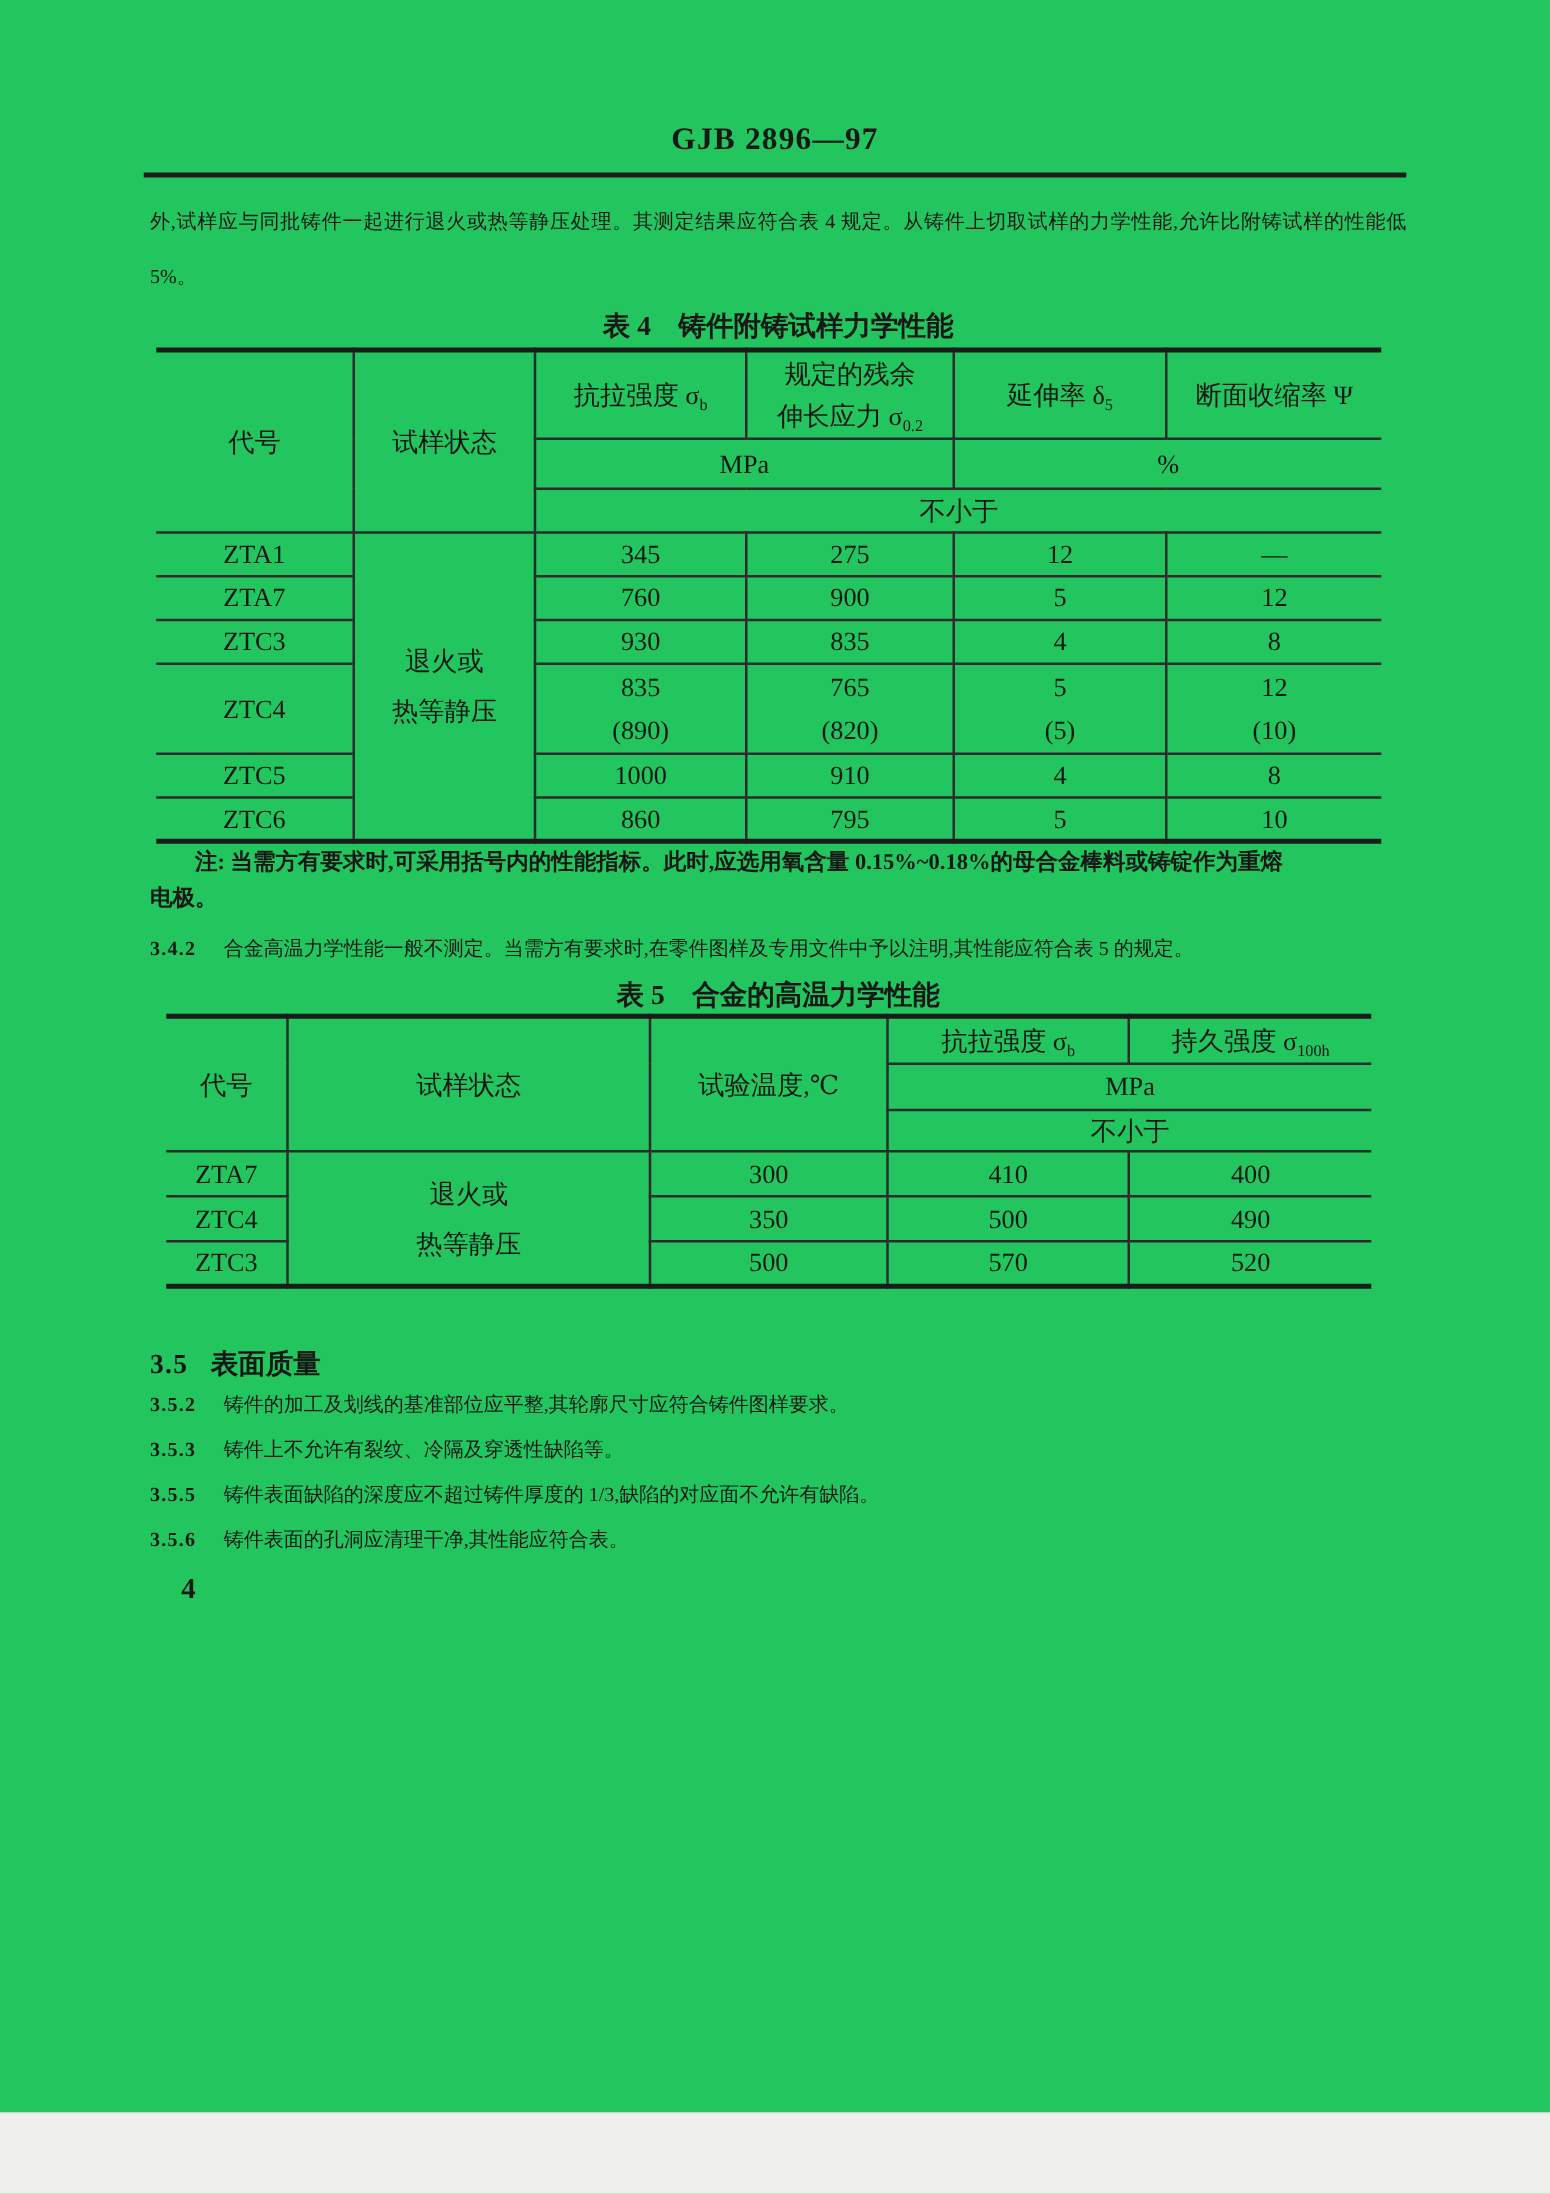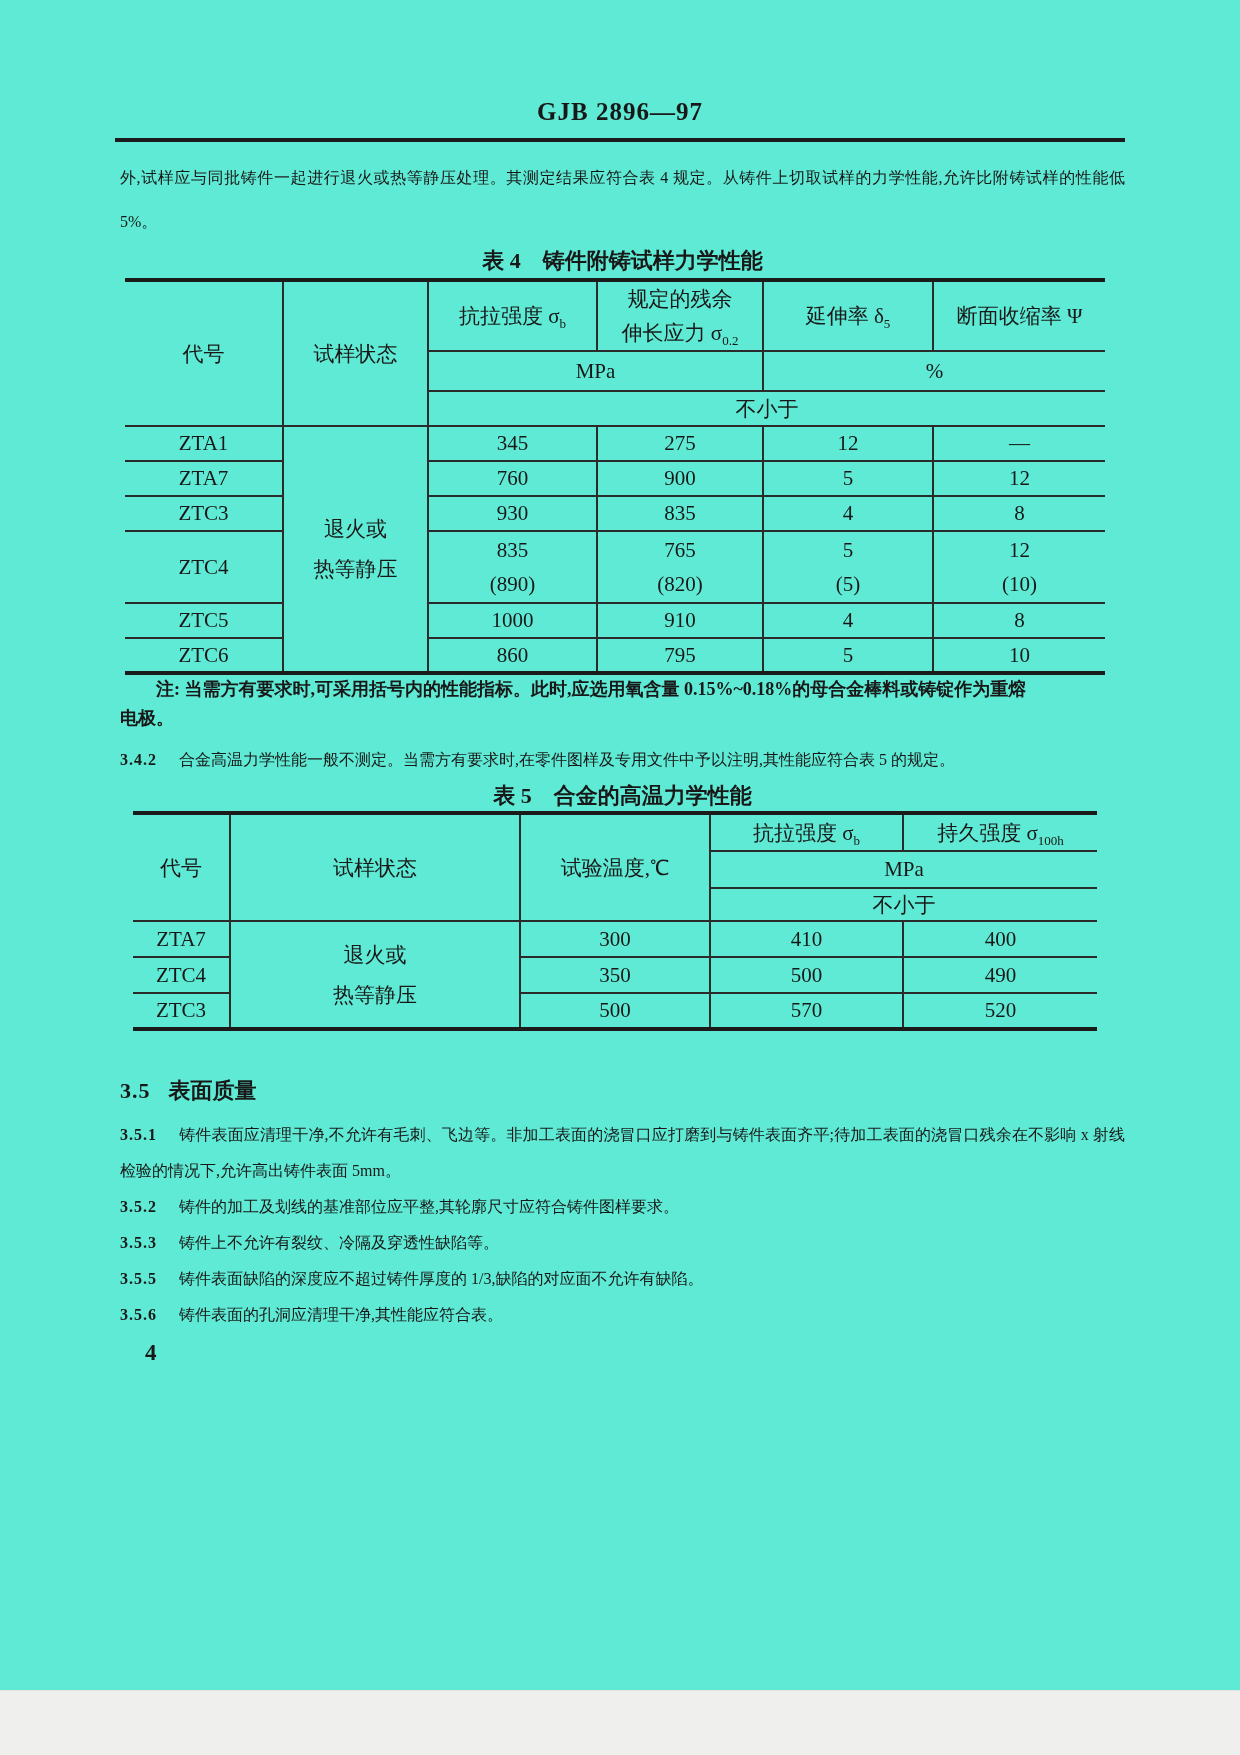--- a/index.html
+++ b/index.html
@@ -6,22 +6,21 @@
   html, body { background: #ffffff; }
   body {
     width: 1240px; height: 1755px;
     font-family: "Liberation Serif", "DejaVu Serif", serif;
     color: #181818;
     position: relative;
     overflow: hidden;
   }
   .page {
     position: absolute; inset: 0;
-    background: #5eead4;
-    font-family: Liberation Serif, serif;
+    background: #22c55e;
   }
   
   .doc-header {
     padding-top: 96px;
     text-align: center;
     font-size: 25px;
     font-weight: bold;
     letter-spacing: 1px;
     line-height: 32px;
   }
@@ -274,23 +273,20 @@
           <td class="no-r">520</td>
         </tr>
       </tbody>
     </table>
 
     <div class="sec-heading">
       <span class="sec-num">3.5</span><span>表面质量</span>
     </div>
 
     <div class="tight-block">
-      <p class="body-para first-item">
-        <span class="sec-num">3.5.1</span><span>铸件表面应清理干净,不允许有毛刺、飞边等。非加工表面的浇冒口应打磨到与铸件表面齐平;待加工表面的浇冒口残余在不影响 x 射线检验的情况下,允许高出铸件表面 5mm。</span>
-      </p>
       <p class="body-para">
         <span class="sec-num">3.5.2</span><span>铸件的加工及划线的基准部位应平整,其轮廓尺寸应符合铸件图样要求。</span>
       </p>
       <p class="body-para">
         <span class="sec-num">3.5.3</span><span>铸件上不允许有裂纹、冷隔及穿透性缺陷等。</span>
       </p>
       <p class="body-para">
         <span class="sec-num">3.5.5</span><span>铸件表面缺陷的深度应不超过铸件厚度的 1/3,缺陷的对应面不允许有缺陷。</span>
       </p>
       <p class="body-para">

